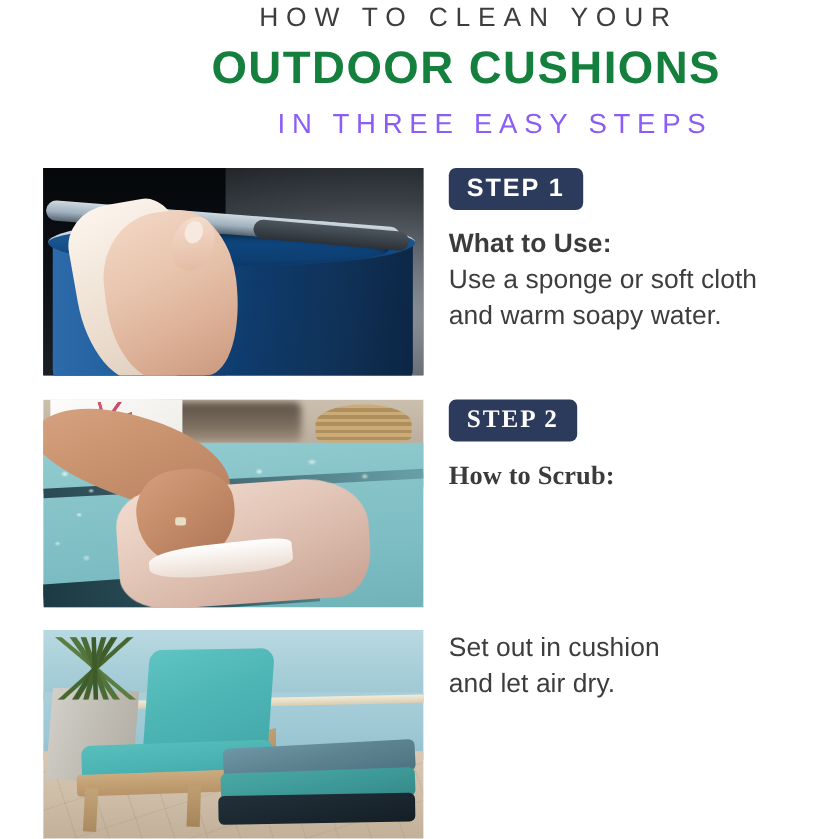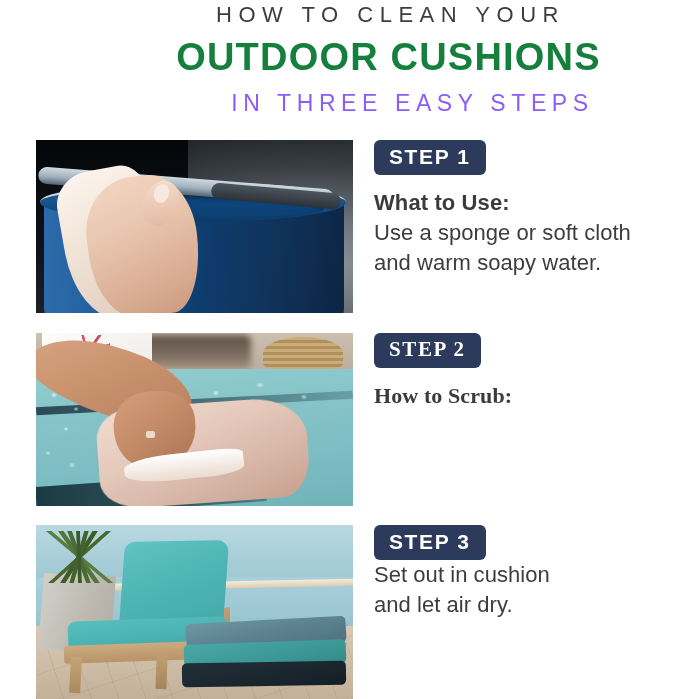--- a/index.html
+++ b/index.html
@@ -413,17 +413,16 @@
     <div class="p3-frame"></div>
     <div class="p3-leg-a"></div>
     <div class="p3-leg-b"></div>
     <div class="p3-stack">
       <div class="p3-cu1"></div>
       <div class="p3-cu2"></div>
       <div class="p3-cu3"></div>
     </div>
   </div>
   <div class="text-col">
-    <div class="badge">STEP 3</div>
     <div class="step-body">Set out in cushion
 and let air dry.</div>
   </div>
 </div>
 
 </body></html>

